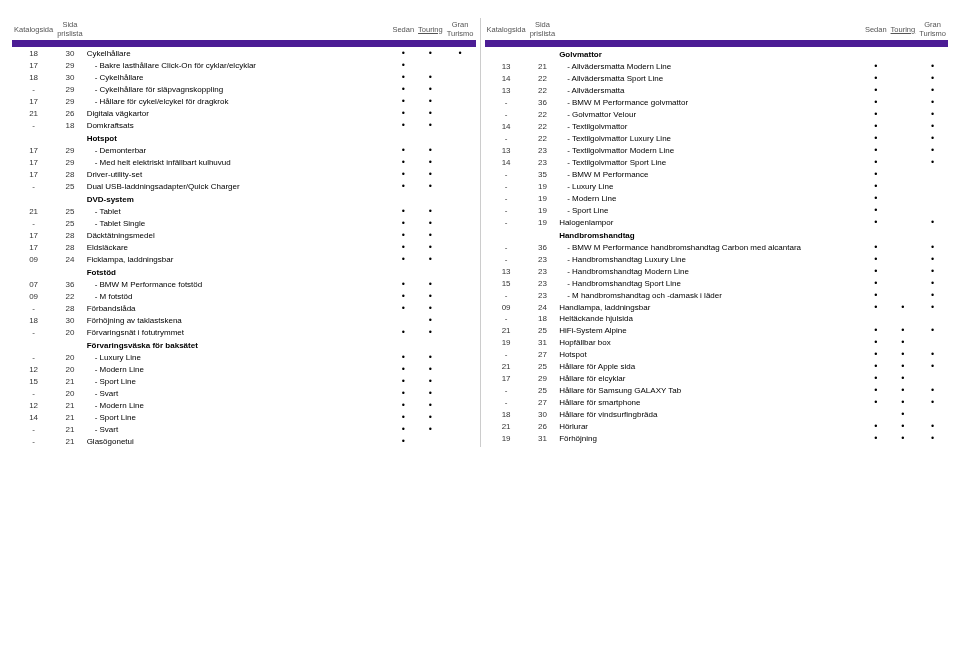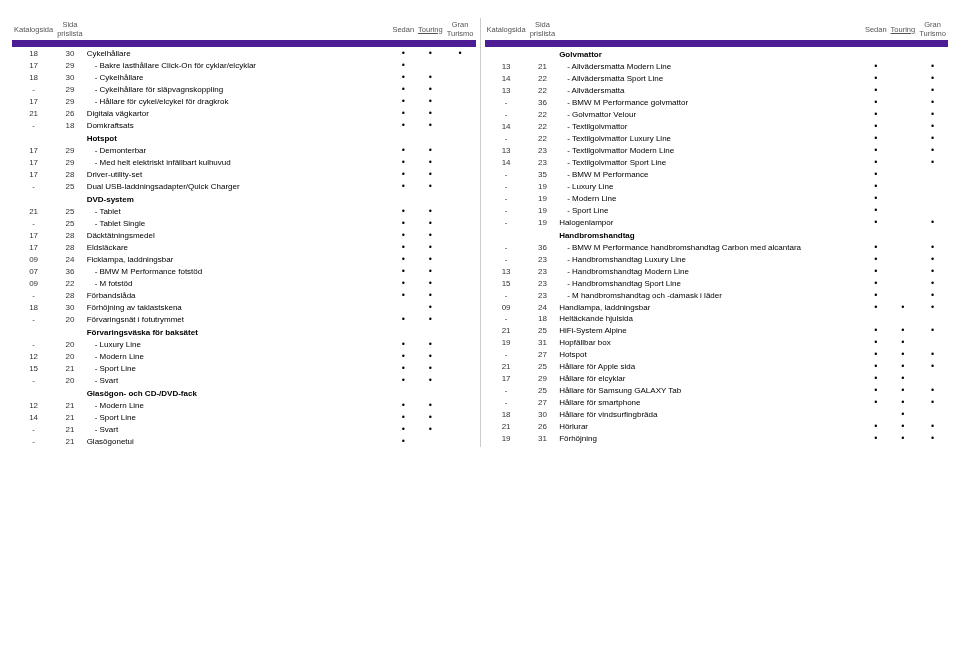--- a/index.html
+++ b/index.html
@@ -252,20 +252,28 @@
             </tr>
             <tr>
               <td class="num">09</td>
               <td class="num">24</td>
               <td class="label">Ficklampa, laddningsbar</td>
               <td class="dot"><span class="bullet"></span></td>
               <td class="dot"><span class="bullet"></span></td>
               <td class="dot"></td>
             </tr>
             <tr>
+              <td class="num"></td>
+              <td class="num"></td>
+              <td class="label section">Fotstöd</td>
+              <td class="dot"></td>
+              <td class="dot"></td>
+              <td class="dot"></td>
+            </tr>
+            <tr>
               <td class="num">07</td>
               <td class="num">36</td>
               <td class="label indent">- BMW M Performance fotstöd</td>
               <td class="dot"><span class="bullet"></span></td>
               <td class="dot"><span class="bullet"></span></td>
               <td class="dot"></td>
             </tr>
             <tr>
               <td class="num">09</td>
               <td class="num">22</td>
@@ -329,28 +337,20 @@
               <td class="dot"><span class="bullet"></span></td>
               <td class="dot"><span class="bullet"></span></td>
               <td class="dot"></td>
             </tr>
             <tr>
               <td class="num">-</td>
               <td class="num">20</td>
               <td class="label indent">- Svart</td>
               <td class="dot"><span class="bullet"></span></td>
               <td class="dot"><span class="bullet"></span></td>
-              <td class="dot"></td>
-            </tr>
-            <tr>
-              <td class="num"></td>
-              <td class="num"></td>
-              <td class="label section">Glasögon- och CD-/DVD-fack</td>
-              <td class="dot"></td>
-              <td class="dot"></td>
               <td class="dot"></td>
             </tr>
             <tr>
               <td class="num">12</td>
               <td class="num">21</td>
               <td class="label indent">- Modern Line</td>
               <td class="dot"><span class="bullet"></span></td>
               <td class="dot"><span class="bullet"></span></td>
               <td class="dot"></td>
             </tr>

